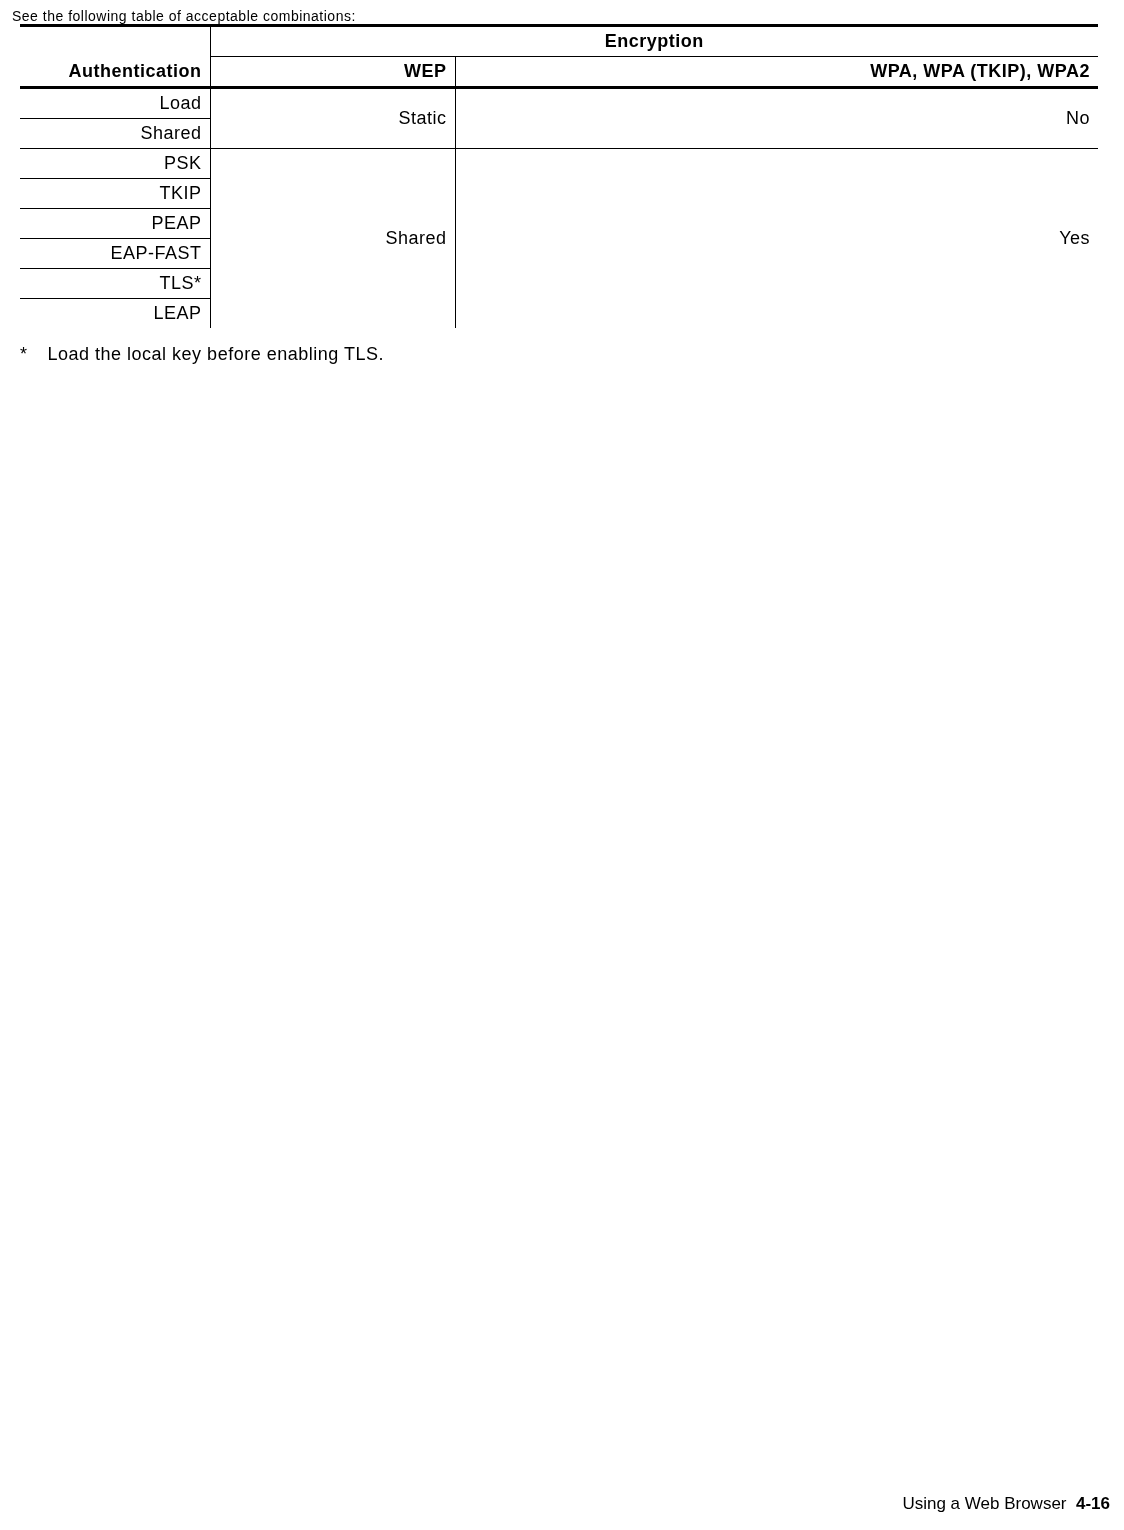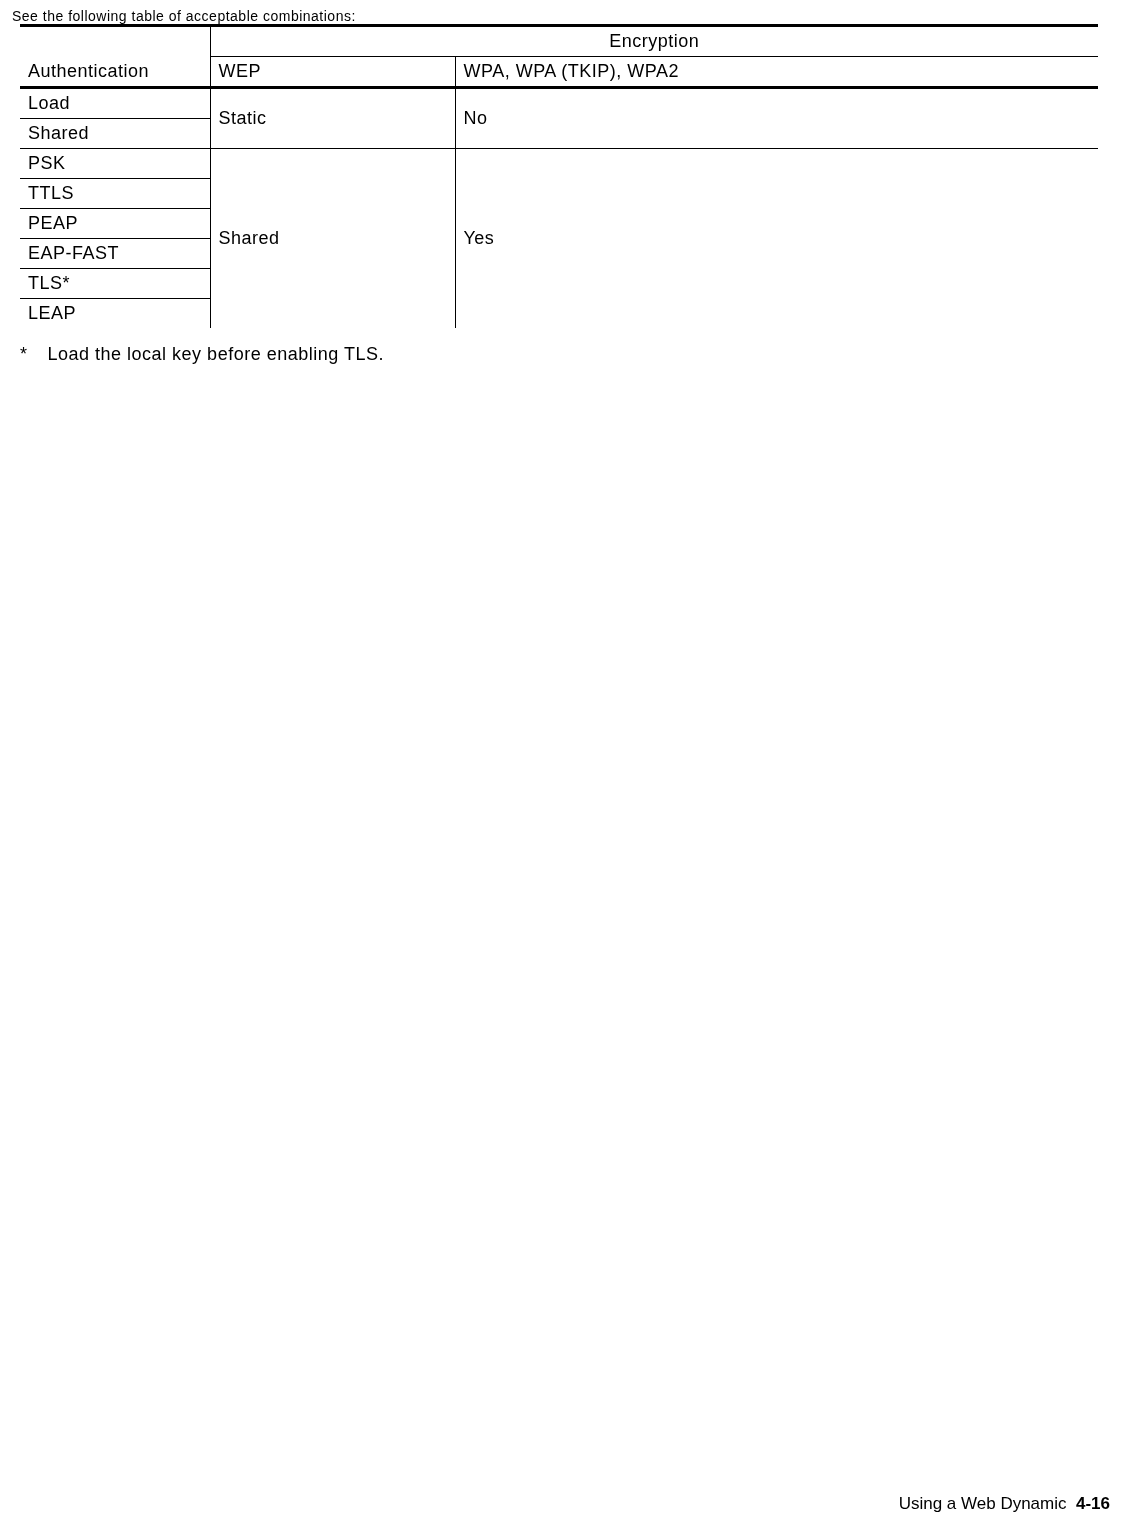--- a/index.html
+++ b/index.html
@@ -20,27 +20,27 @@
       letter-spacing: 0.5px;
     }
     .combo-table {
       border-collapse: collapse;
       width: 98%;
       margin-left: 8px;
     }
     .combo-table td, .combo-table th {
       font-size: 18px;
       letter-spacing: 0.5px;
-      text-align: left;
+      text-align: right;
       padding: 4px 8px;
       vertical-align: middle;
       font-weight: normal;
     }
     .combo-table .bold {
-      font-weight: normal;
+      font-weight: bold;
     }
     .thick-top {
       border-top: 3px solid #000;
     }
     .thick-bottom {
       border-bottom: 3px solid #000;
     }
     .thin-bottom {
       border-bottom: 1px solid #000;
     }
@@ -96,21 +96,21 @@
   </tr>
   <tr>
     <td class="thin-bottom thin-right">Shared</td>
   </tr>
   <tr>
     <td class="thin-bottom thin-right">PSK</td>
     <td rowspan="6" class="thin-right">Shared</td>
     <td rowspan="6">Yes</td>
   </tr>
   <tr>
-    <td class="thin-bottom thin-right">TTLS</td>
+    <td class="thin-bottom thin-right">TKIP</td>
   </tr>
   <tr>
     <td class="thin-bottom thin-right">PEAP</td>
   </tr>
   <tr>
     <td class="thin-bottom thin-right">EAP-FAST</td>
   </tr>
   <tr>
     <td class="thin-bottom thin-right">TLS*</td>
   </tr>
@@ -119,14 +119,14 @@
   </tr>
 </tbody>
   </table>
 
 <div class="footnote">
   <span class="footnote-star">*</span>
   <span>Load the local key before enabling TLS.</span>
 </div>
 
 <div class="page-footer">
-  <span>Using a Web Dynamic</span>&nbsp;&nbsp;<span class="pagenum">4-16</span>
+  <span>Using a Web Browser</span>&nbsp;&nbsp;<span class="pagenum">4-16</span>
 </div>
 
 </body></html>

